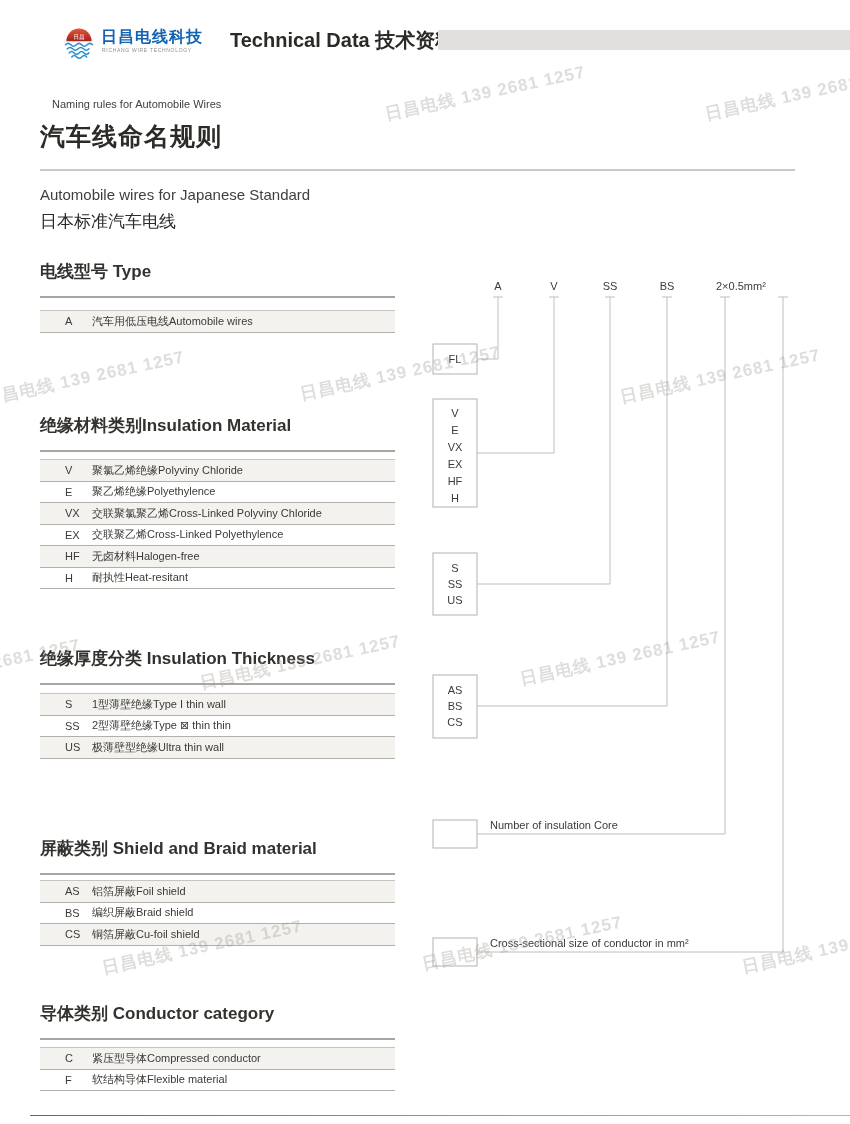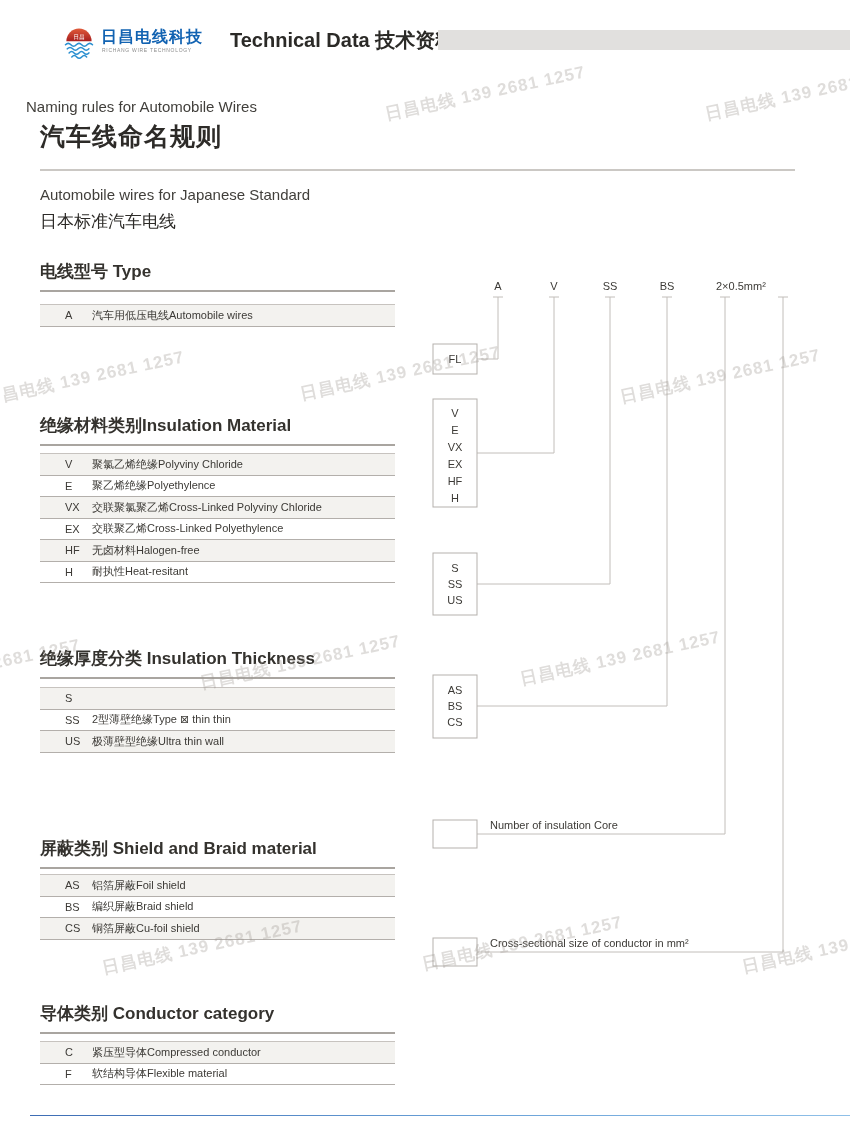--- a/index.html
+++ b/index.html
@@ -9,28 +9,28 @@
     font-family:"Liberation Sans","DejaVu Sans",sans-serif;
     color:#35332f;
   }
   
   .logo-icon { position:absolute; left:61px; top:24px; width:36px; height:38px; }
   .brand-cn { position:absolute; left:101px; top:27px; font-size:16px; font-weight:bold; color:#1263b2; letter-spacing:1px; }
   .brand-en { position:absolute; left:102px; top:47px; font-size:5px; color:#8d8d8d; letter-spacing:0.7px; }
   .doc-title { position:absolute; left:230px; top:27px; font-size:20px; font-weight:bold; color:#2b2a27; }
   .header-bar { position:absolute; left:438px; top:30px; width:412px; height:20px; background:#e1e0de; }
   
-  .t1 { position:absolute; left:26px; top:98px; font-size:15px; color:#413f3b; }
+  .t1 { position:absolute; left:52px; top:98px; font-size:11px; color:#413f3b; }
   .t2 { position:absolute; left:40px; top:120px; font-size:25px; font-weight:bold; color:#2d2b28; letter-spacing:1px;text-align:center; }
   .title-rule { position:absolute; left:40px; top:169px; width:755px; height:2px; background:#cbc8c4; }
   .t3 { position:absolute; left:40px; top:186px; font-size:15px; color:#413f3b; }
   .t4 { position:absolute; left:40px; top:210px; font-size:17px; font-weight:normal; color:#2d2b28; }
   
   .sec { position:absolute; left:40px; width:355px; z-index:2; }
-  .sec-h { margin:0; font-size:17px; font-weight:bold; color:#34322e; padding-bottom:7px; border-bottom:2px solid #a9a5a0; }
+  .sec-h { margin:0; font-size:17px; font-weight:bold; color:#34322e; padding-bottom:13px; border-bottom:2px solid #a9a5a0; }
   .tbl { border-top:1px solid #c7c3bf; }
   .row { display:flex; align-items:center; height:20.5px; border-bottom:1px solid #b3afab; font-size:11px; color:#3c3a36; }
   .row.shade { background:#f3f2ef; }
   .code { padding-left:25px; width:27px; flex:none; }
   .desc { flex:1; }
   
   .diagram { position:absolute; left:0; top:0; width:850px; height:1124px; z-index:1; pointer-events:none; }
   .diagram text { font-family:"Liberation Sans","DejaVu Sans",sans-serif; font-size:11px; fill:#3c3a36; }
   
   .wm { position:absolute; z-index:3; font-size:17px; font-weight:bold; color:rgba(158,152,146,0.33);
@@ -109,20 +109,21 @@
           <span class="desc">耐执性Heat-resitant</span>
         </div>
       </div>
   </section>
 
   <section class="sec" style="top:647px">
     <h2 class="sec-h">绝缘厚度分类 Insulation Thickness</h2>
     <div class="tbl" style="margin-top:8px">
         <div class="row shade">
           <span class="code">S</span>
+          <span class="desc">1型薄壁绝缘Type I thin wall</span>
         </div>
         <div class="row plain">
           <span class="code">SS</span>
           <span class="desc">2型薄壁绝缘Type ⊠ thin thin</span>
         </div>
         <div class="row shade">
           <span class="code">US</span>
           <span class="desc">极薄壁型绝缘Ultra thin wall</span>
         </div>
       </div>

